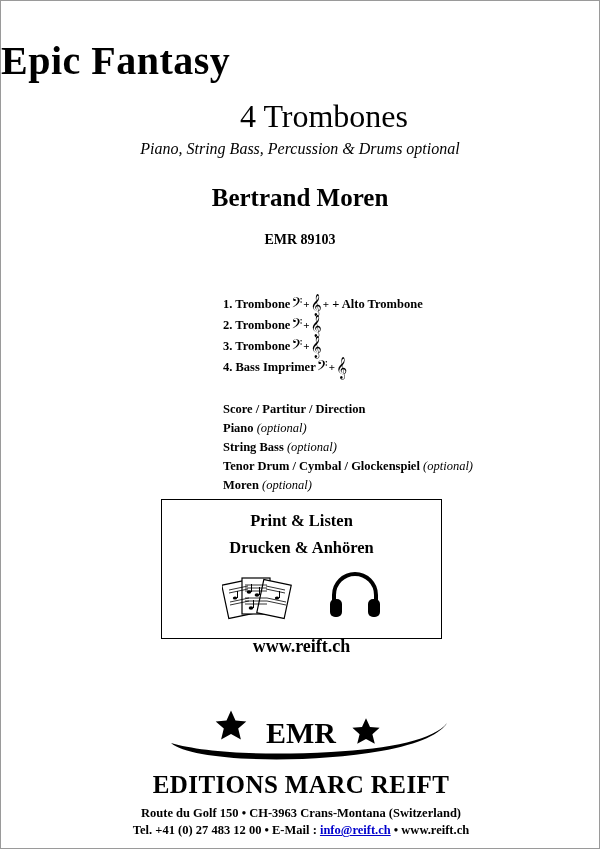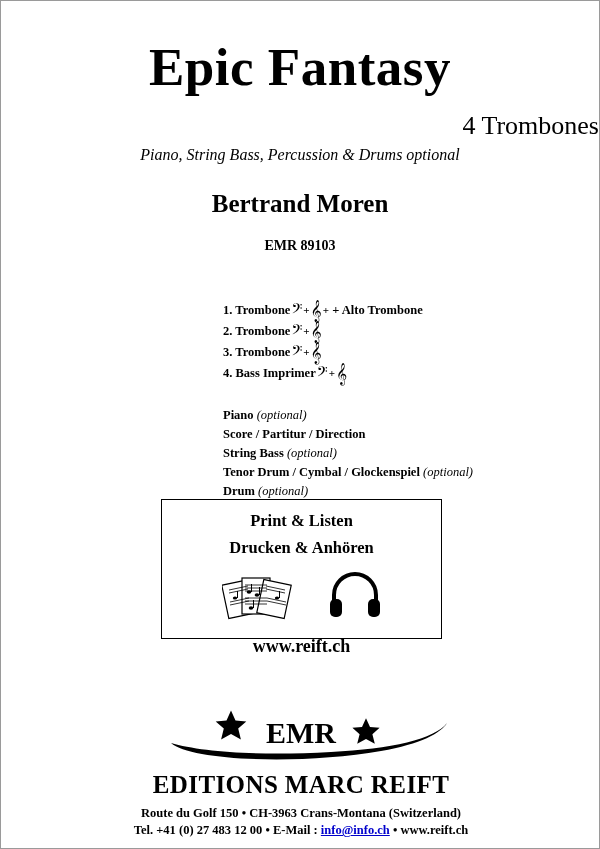--- a/index.html
+++ b/index.html
@@ -20,30 +20,30 @@
     left: 0; top: 0;
     width: 600px;
     height: 849px;
     box-sizing: border-box;
     border: 1px solid #9a9a9a;
     background: #fff;
   }
 
   
   .title {
-    text-align: center;
+    text-align: left;
     font-family: "Liberation Serif", serif;
     font-weight: bold;
-    font-size: 53px;
+    font-size: 40px;
     letter-spacing: 0.5px;
     margin-top: 36px;
   }
   .subtitle {
-    text-align: right;
-    font-size: 26px;
+    text-align: center;
+    font-size: 32px;
     margin-top: 14px;
     margin-left: 48px;
   }
   .subsubtitle {
     text-align: center;
     font-size: 16px;
     font-style: italic;
     margin-top: 5px;
   }
   .composer {
@@ -205,37 +205,37 @@
 
     <div class="inst-line">
       <span>4.</span>
       <span>Bass Imprimer</span><span class="clef">𝄢</span><span class="plus">+</span><span class="clef treble">𝄞</span>
     </div>
 
   </div>
 
   <div class="parts-block">
     <div class="parts-line">
+      <span>Score / Partitur / Direction</span>
+      <span class="opt"></span>
+    </div>
+    <div class="parts-line">
       <span>Piano</span>
       <span class="opt">(optional)</span>
     </div>
     <div class="parts-line">
-      <span>Score / Partitur / Direction</span>
-      <span class="opt"></span>
-    </div>
-    <div class="parts-line">
       <span>String Bass</span>
       <span class="opt">(optional)</span>
     </div>
     <div class="parts-line">
       <span>Tenor Drum / Cymbal / Glockenspiel</span>
       <span class="opt">(optional)</span>
     </div>
     <div class="parts-line">
-      <span>Drum</span>
+      <span>Moren</span>
       <span class="opt">(optional)</span>
     </div>
   </div>
 
   <div class="listen-box">
     <div class="listen-line first">Print &amp; Listen</div>
     <div class="listen-line">Drucken &amp; Anhören</div>
 
     <div class="icons-row">
       <span>
@@ -294,17 +294,17 @@
         <path d="M150 4 l5 11 12 1 -9 8 3 12 -11 -6 -11 6 3 -12 -9 -8 12 -1 z" fill="#000" transform="translate(-55,-2) scale(0.9)"></path>
         <path d="M150 4 l5 11 12 1 -9 8 3 12 -11 -6 -11 6 3 -12 -9 -8 12 -1 z" fill="#000" transform="translate(95,6) scale(0.8)"></path>
         <text x="150" y="34" font-family="Liberation Serif, serif" font-size="30" font-weight="bold" text-anchor="middle" fill="#000">EMR</text>
       </svg>
     </div>
     <div class="publisher">
       <span>EDITIONS MARC REIFT</span>
     </div>
     <div class="addr">Route du Golf 150 • CH-3963 Crans-Montana (Switzerland)</div>
     <div class="addr2">
-      <span>Tel. +41 (0) 27 483 12 00 • E-Mail : </span><span class="mail-link">info@info.ch</span><span> • www.reift.ch</span>
+      <span>Tel. +41 (0) 27 483 12 00 • E-Mail : </span><span class="mail-link">info@reift.ch</span><span> • www.reift.ch</span>
     </div>
   </div>
 
 </div>
 
 </body></html>

